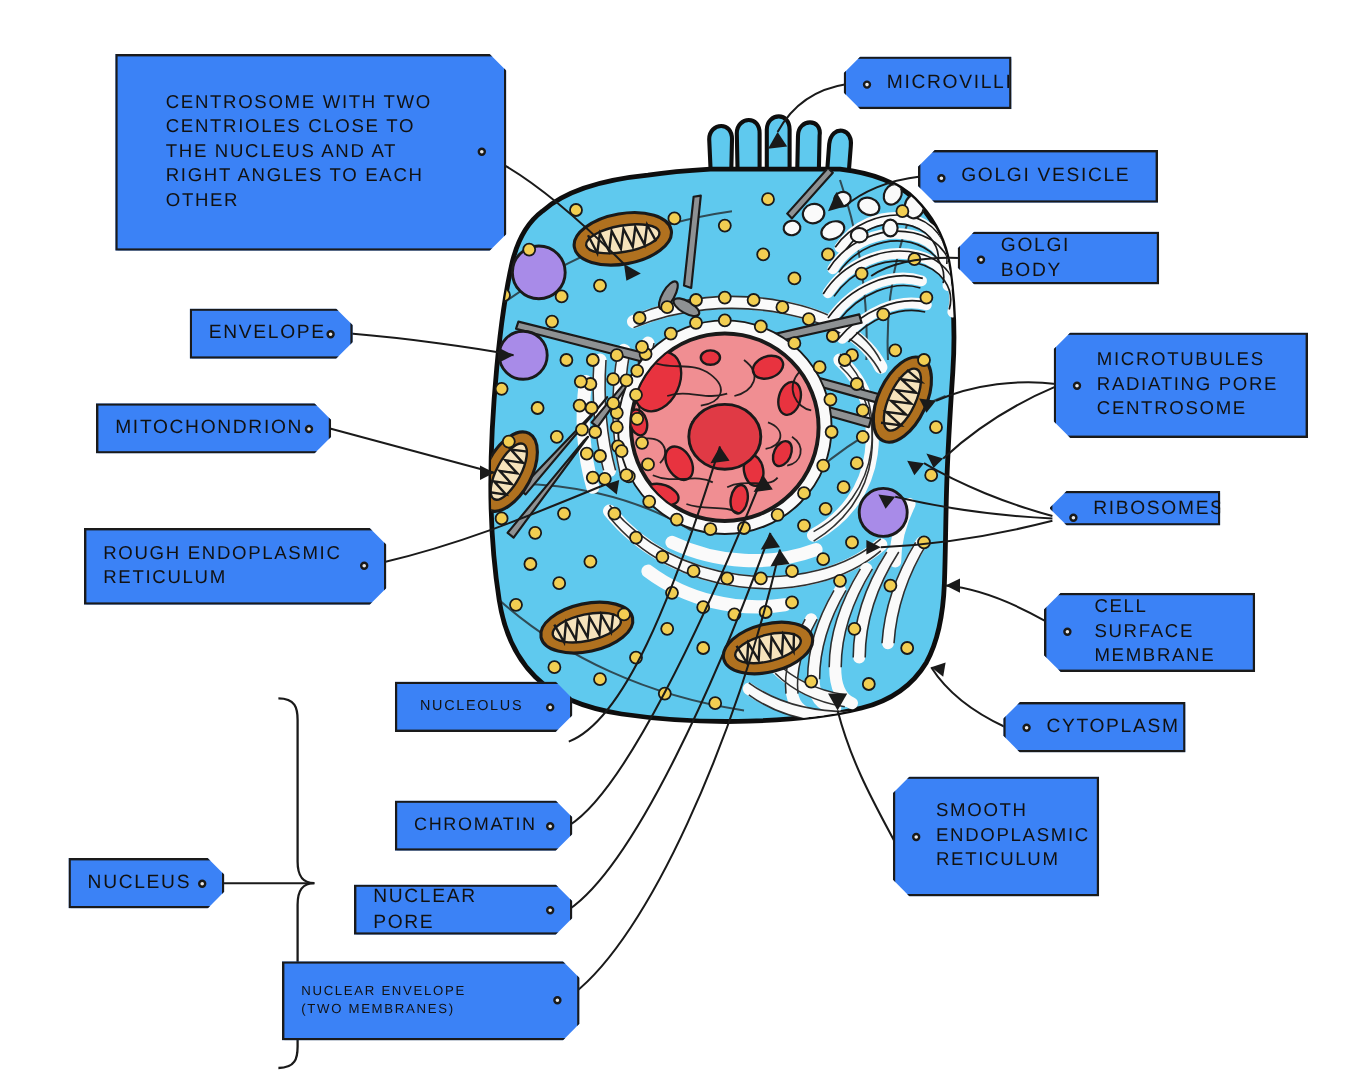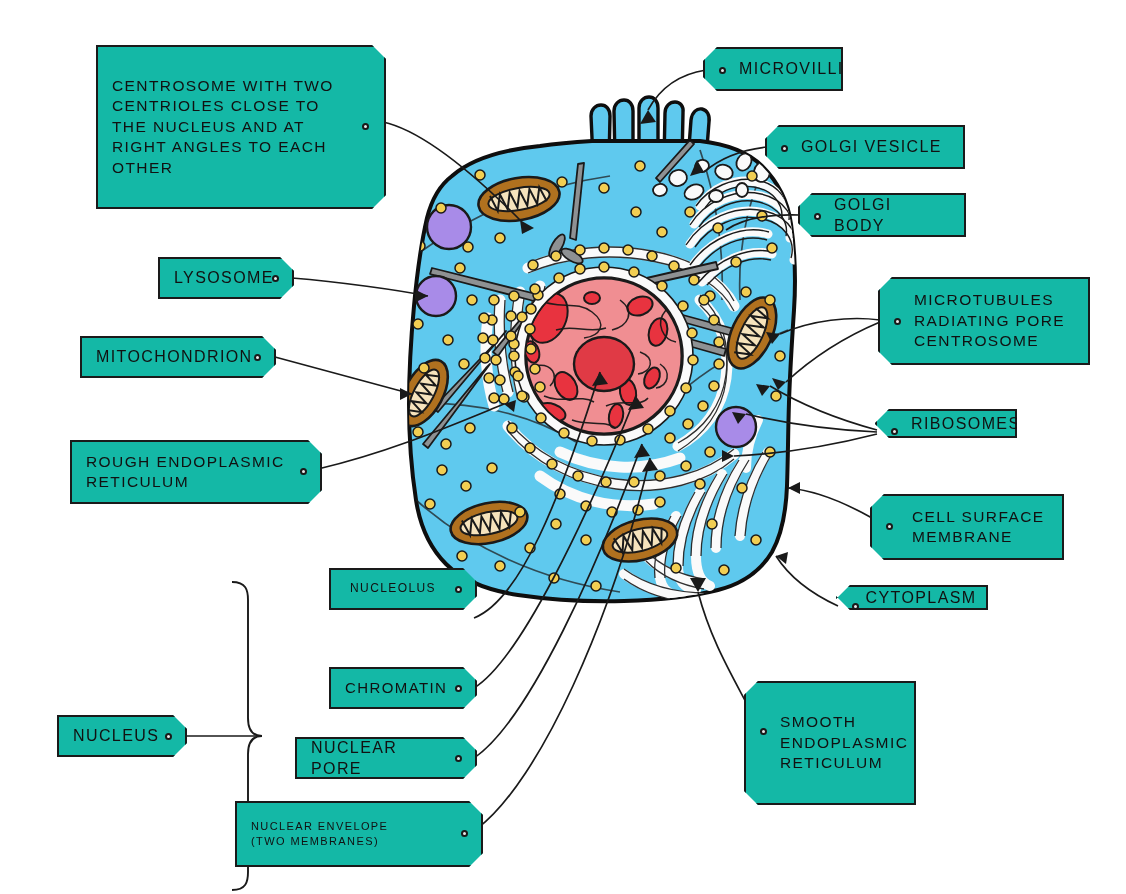--- a/index.html
+++ b/index.html
@@ -1,21 +1,21 @@
 <!DOCTYPE html>
 <html><head>
 <meta charset="utf-8">
 <style>
   html,body{margin:0;padding:0;background:#ffffff;}
   body{width:1126px;height:894px;overflow:hidden;
        font-family:"Liberation Sans","DejaVu Sans",sans-serif;}
   #stage{position:relative;width:1126px;height:894px;background:#fff;}
   svg#art{position:absolute;left:0;top:0;width:1126px;height:894px;}
 
-  .tag{position:absolute;background:#14b8a6;border:2.2px solid #1a1a1a;
+  .tag{position:absolute;background:#3b82f6;border:2.2px solid #1a1a1a;
        box-sizing:border-box;
        display:flex;align-items:center;
        letter-spacing:1.4px;color:#111;line-height:1.32;
        box-shadow:2px 2px 0 rgba(0,0,0,.30);}
   .tag span{display:block;white-space:pre-line;}
   .tag.right{ 
      clip-path:polygon(0 0,calc(100% - 14px) 0,100% 14px,100% calc(100% - 14px),
                        calc(100% - 14px) 100%,0 100%);
      padding-left:14px;padding-right:34px;}
   .tag.left{  
@@ -424,21 +424,21 @@
     <polygon points="650,458 642,472 658,470"></polygon>
   </g>
 
   <path d="M232,582 C246,582 248,590 248,600
            L248,718 C248,730 252,736 262,736
            C252,736 248,742 248,754
            L248,872 C248,882 246,890 232,890" fill="none" stroke="#1a1a1a" stroke-width="1.9"></path>
   <path d="M186,736 L262,736" fill="none" stroke="#1a1a1a" stroke-width="1.7"></path>
 </svg>
 
-<div class="tag right" style="left:96px;top:45px;width:290px;height:164px;font-size:15.5px;">
+<div class="tag right" style="left:96px;top:45px;width:326px;height:164px;font-size:15.5px;justify-content:center;">
   <span>CENTROSOME  WITH  TWO
 CENTRIOLES  CLOSE  TO
 THE  NUCLEUS  AND  AT
 RIGHT  ANGLES  TO  EACH
 OTHER</span>
   <i class="eyelet" style="right:15px;top:76px;"></i>
 </div>
 
 <div class="tag left" style="left:703px;top:47px;width:140px;height:44px;font-size:16px;">
   <span>MICROVILLI</span>
@@ -460,40 +460,40 @@
 RADIATING  PORE
 CENTROSOME</span>
   <i class="eyelet" style="left:14px;top:39px;"></i>
 </div>
 
 <div class="tag left" style="left:875px;top:409px;width:142px;height:29px;font-size:16px;">
   <span>RIBOSOMES</span>
   <i class="eyelet" style="left:14px;top:17px;"></i>
 </div>
 
-<div class="tag left" style="left:870px;top:494px;width:194px;height:66px;font-size:15.5px;padding-left:40px;">
+<div class="tag left" style="left:870px;top:494px;width:176px;height:66px;font-size:15.5px;padding-left:40px;">
   <span>CELL  SURFACE
 MEMBRANE</span>
   <i class="eyelet" style="left:14px;top:27px;"></i>
 </div>
 
-<div class="tag left" style="left:836px;top:585px;width:152px;height:25px;font-size:16px;justify-content:center;">
+<div class="tag left" style="left:836px;top:585px;width:152px;height:42px;font-size:16px;">
   <span>CYTOPLASM</span>
   <i class="eyelet" style="left:14px;top:16px;"></i>
 </div>
 
-<div class="tag left" style="left:744px;top:681px;width:172px;height:124px;font-size:15.5px;">
+<div class="tag left" style="left:744px;top:647px;width:172px;height:100px;font-size:15.5px;">
   <span>SMOOTH
 ENDOPLASMIC
 RETICULUM</span>
   <i class="eyelet" style="left:14px;top:45px;"></i>
 </div>
 
 <div class="tag right" style="left:158px;top:257px;width:136px;height:42px;font-size:16px;">
-  <span>LYSOSOME</span>
+  <span>ENVELOPE</span>
   <i class="eyelet" style="right:13px;top:16px;"></i>
 </div>
 
 <div class="tag right" style="left:80px;top:336px;width:196px;height:42px;font-size:16px;">
   <span>MITOCHONDRION</span>
   <i class="eyelet" style="right:13px;top:16px;"></i>
 </div>
 
 <div class="tag right" style="left:70px;top:440px;width:252px;height:64px;font-size:15.5px;">
   <span>ROUGH  ENDOPLASMIC

